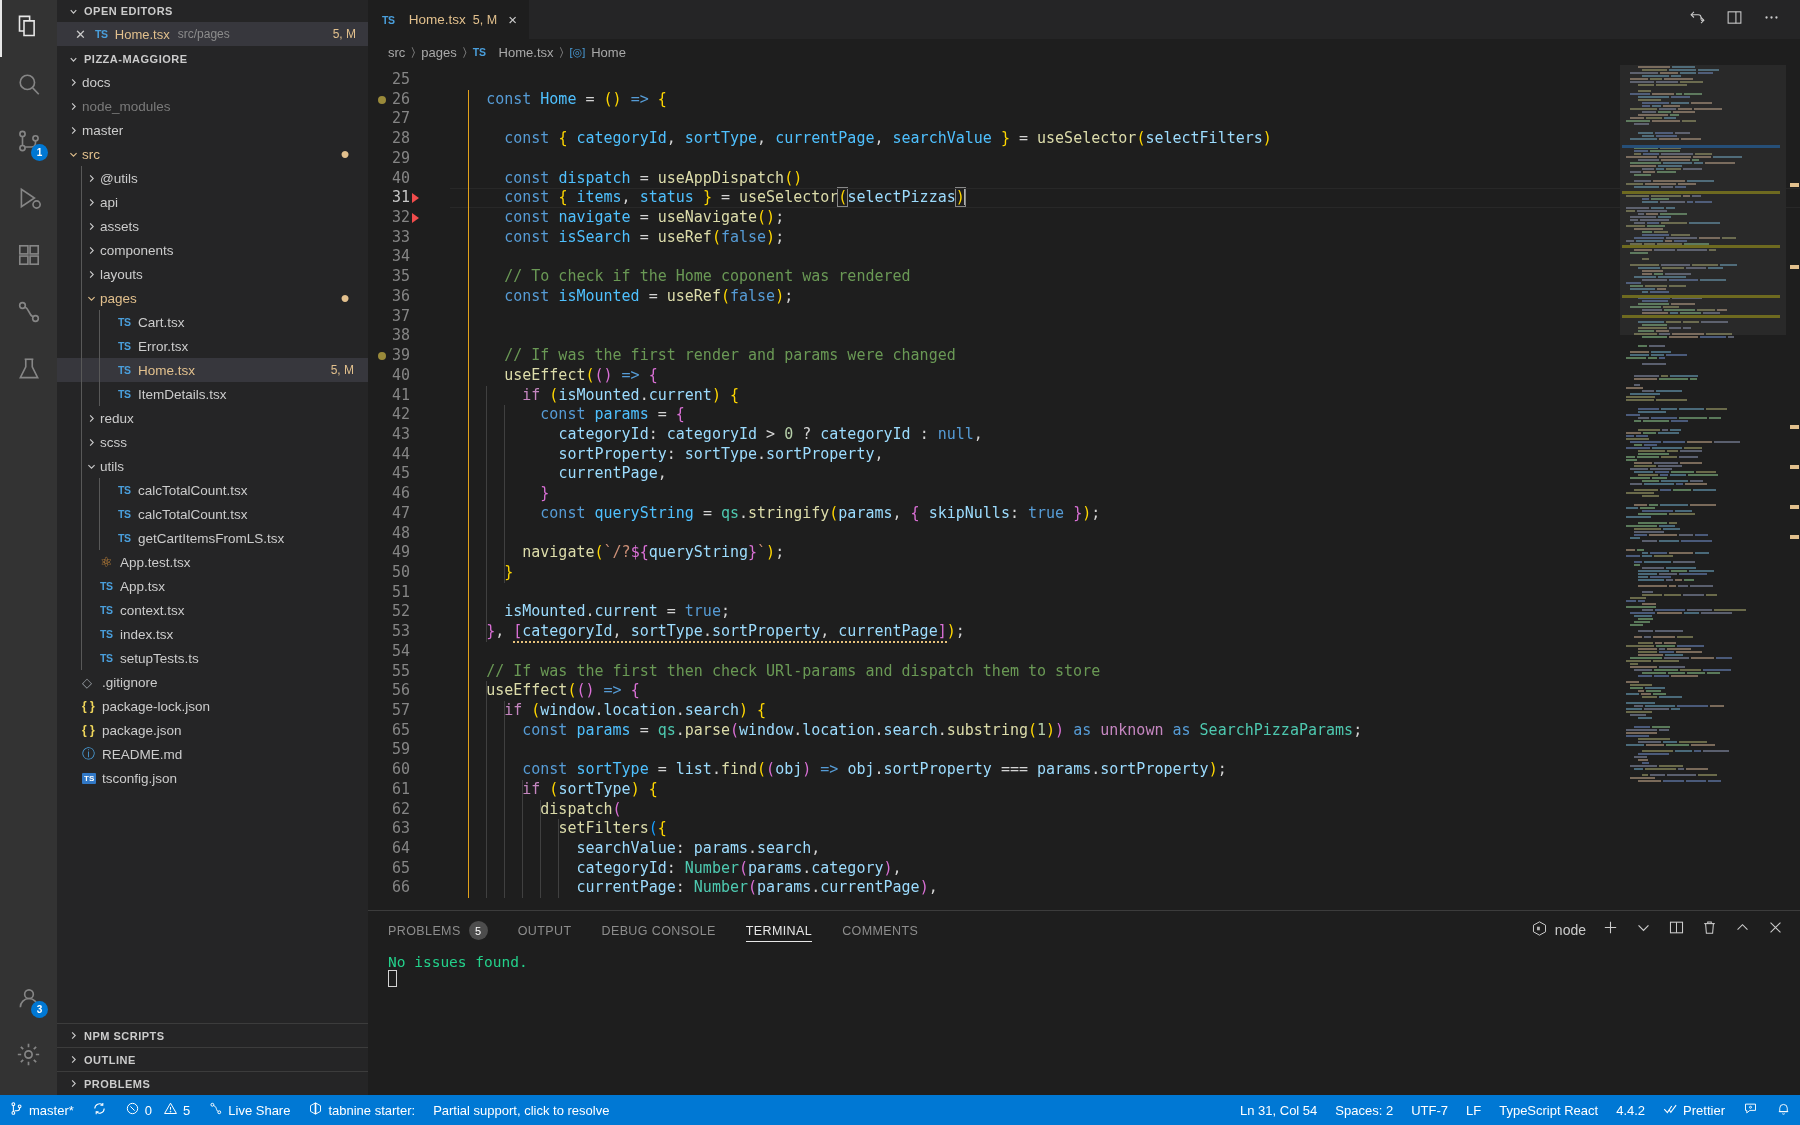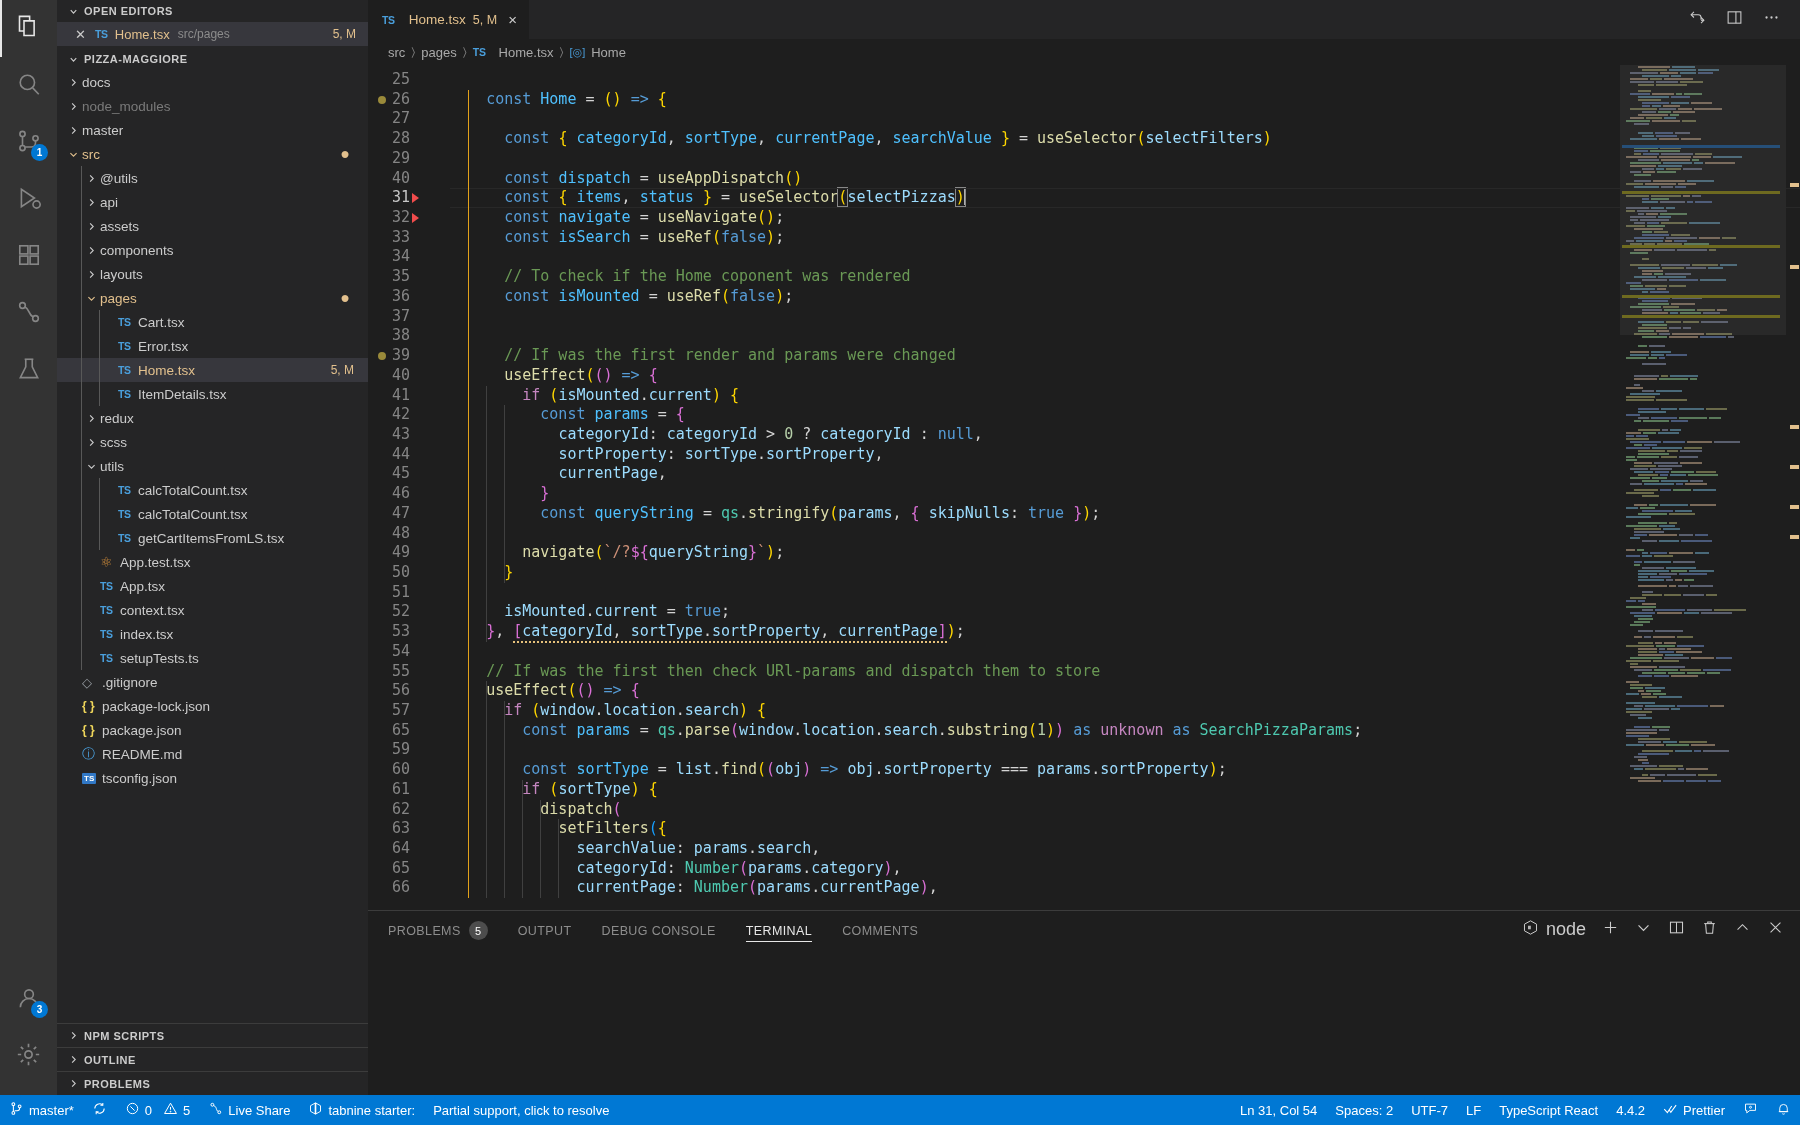--- a/index.html
+++ b/index.html
@@ -184,21 +184,21 @@
   .ptab.active { color: #e7e7e7; }
   .ptab.active::after {
     content:""; position:absolute; left:0; right:0; bottom: 6px; height: 1px; background: #e7e7e7;
   }
   .pbadge {
     background: #4d4d4d; color: #fff; border-radius: 10px; min-width: 19px; height: 19px;
     font-size: 11px; display: flex; align-items: center; justify-content: center; padding: 0 5px;
   }
   .panel-actions { margin-left: auto; display: flex; align-items: center; gap: 16px; color: #cccccc; }
   .panel-actions svg { width: 17px; height: 17px; }
-  .pa-node { display: flex; align-items: center; gap: 7px; font-size: 18px; color: #cccccc; }
+  .pa-node { display: flex; align-items: center; gap: 7px; font-size: 14px; color: #cccccc; }
   .terminal-body {
     flex: 1 1 auto; padding: 6px 0 0 20px;
     font-family: "DejaVu Sans Mono", monospace; font-size: 14.5px; color: #cccccc;
   }
   .term-green { color: #23d18b; }
   .term-cursor { display:inline-block; width:9px; height:17px; border:1px solid #d4d4d4; vertical-align:-3px; }
 
   
   .statusbar {
     height: 30px; flex: 0 0 30px; background: #0078d4; color: #ffffff;
@@ -1708,20 +1708,24 @@
                   <path d="M5 15 L12 8 L19 15"></path>
                 </svg>
             </span>
             <span>
               <svg viewBox="0 0 24 24" fill="none" stroke="currentColor" stroke-width="1.5">
                   <path d="M5 5 L19 19 M19 5 L5 19"></path>
                 </svg>
             </span>
           </div>
         </div>
+        <div class="terminal-body">
+          <div class="term-green">No issues found.</div>
+          <div><span class="term-cursor"></span></div>
+        </div>
       </div>
     </div>
   </div>
 
   <div class="statusbar">
     <div class="sb-left">
       <div class="sb-item">
         <span>
           <svg viewBox="0 0 24 24" fill="none" stroke="currentColor" stroke-width="1.7">
             <circle cx="7" cy="5" r="2.2"></circle>

